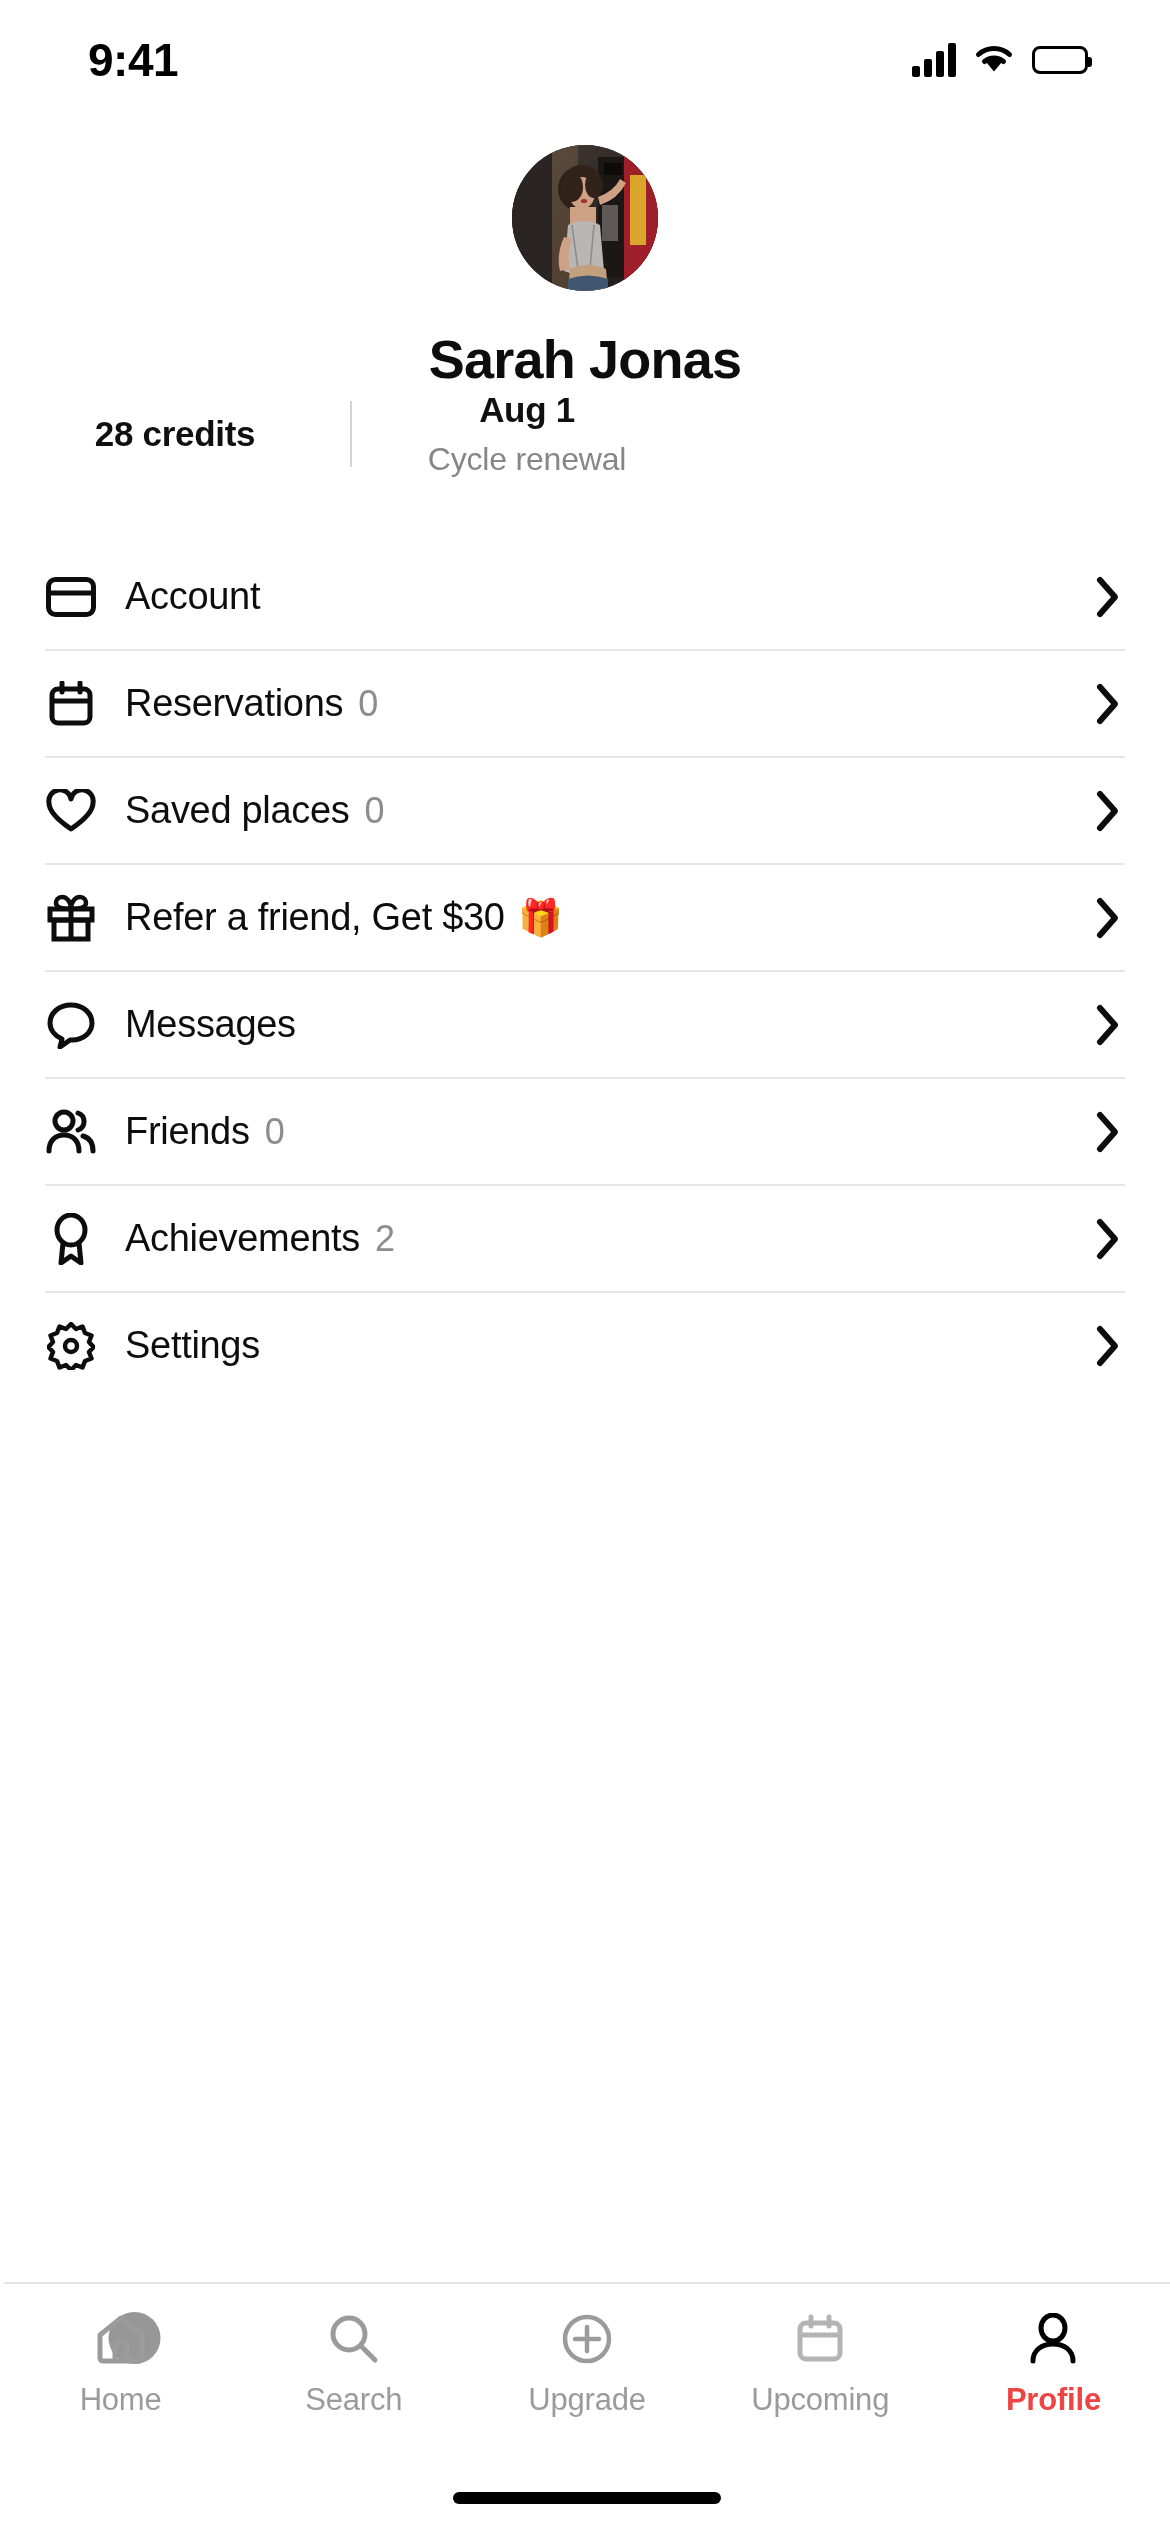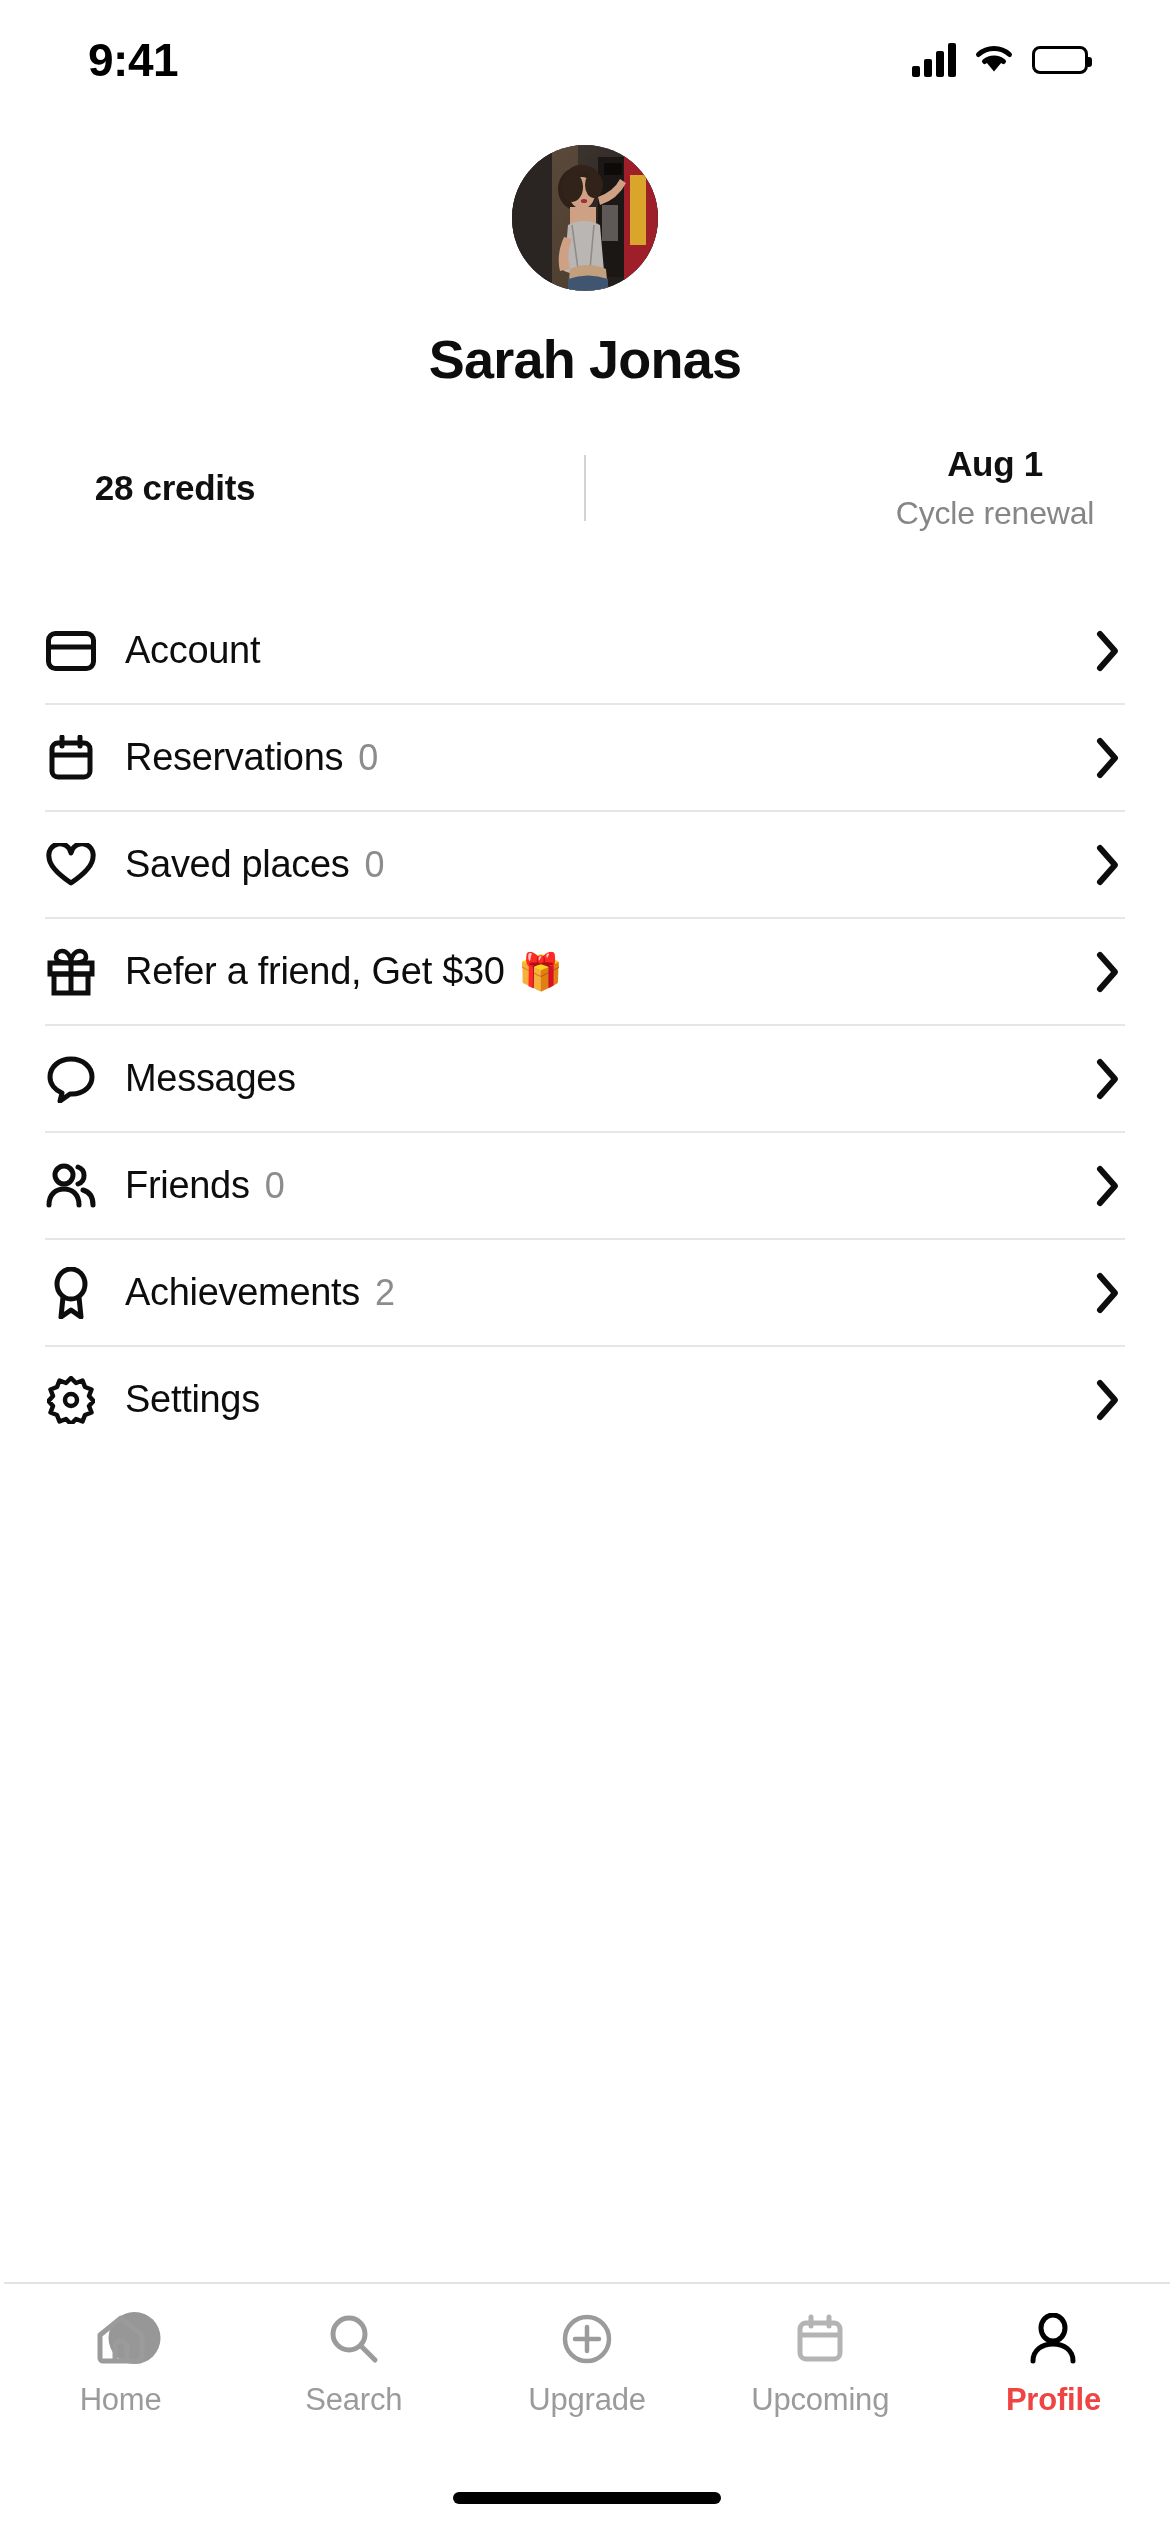--- a/index.html
+++ b/index.html
@@ -98,24 +98,23 @@
   .profile-name {
     margin-top: 37px;
     font-size: 54px;
     font-weight: 700;
     letter-spacing: -0.8px;
     color: #0d0d0d;
   }
 
   
   .stats {
-    margin-top: 54px;
-    display: flex;
-    align-items: center;
-    justify-content: space-between;
+    display: flex;
+    align-items: center;
+    justify-content: flex-start;
   }
   .stat {
     width: 350px;
     text-align: center;
   }
   .stat-value {
     font-size: 35px;
     font-weight: 700;
     color: #101010;
     letter-spacing: -0.3px;

